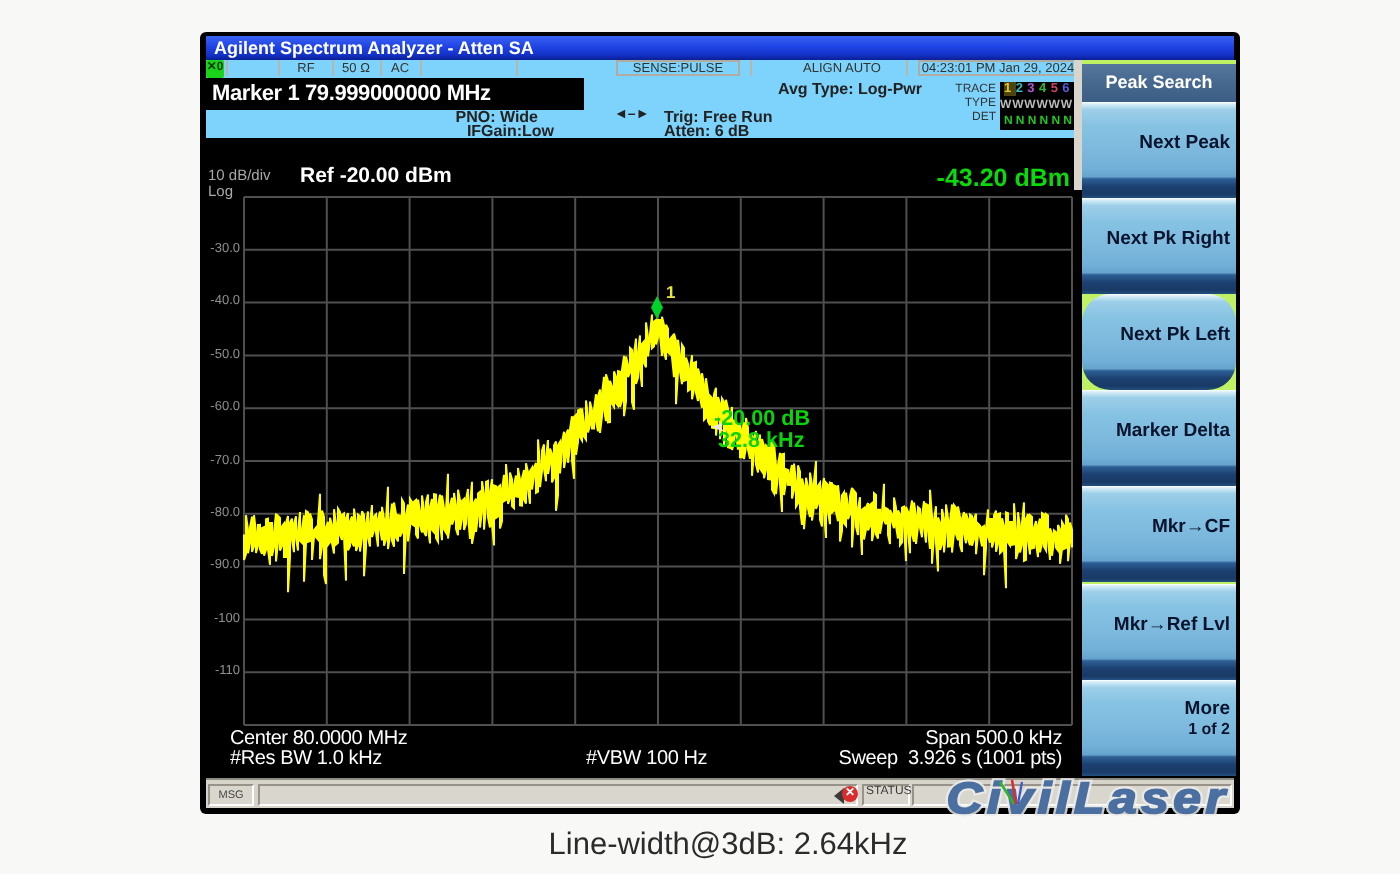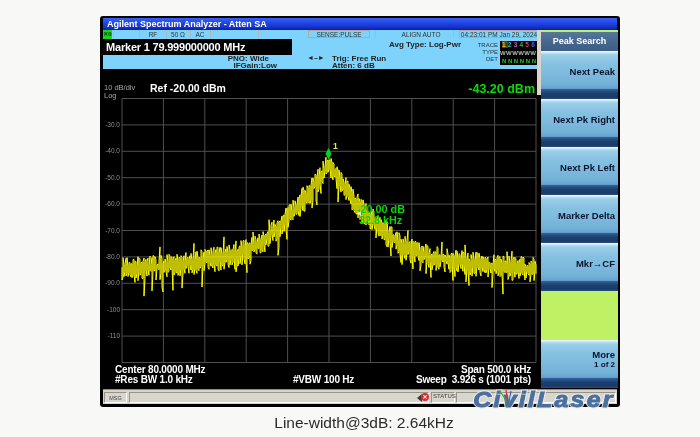--- a/index.html
+++ b/index.html
@@ -31,21 +31,21 @@
   .setl { position:absolute; font-size:8px; font-weight:bold; color:#222; white-space:nowrap;padding-left:36px; }
   
   #gutter { position:absolute; left:437px; top:13.5px; width:4px; height:65px; background:#d8d5cc; }
   
   .grn { position:absolute; color:#0ada0a; font-weight:bold; text-align:right;
     white-space:nowrap; }
   
   .ylab { position:absolute; width:18px; text-align:right; font-size:6.5px; color:#8f8f8f;
     line-height:6px; }
   
-  .bot { position:absolute; color:#fff; font-size:10px; font-weight:bold; white-space:nowrap; letter-spacing:-0.2px;padding-left:12px; }
+  .bot { position:absolute; color:#fff; font-size:10px; font-weight:normal; white-space:nowrap; letter-spacing:-0.2px;padding-left:12px; }
   
   #statbar { position:absolute; left:3px; top:373px; width:514px; height:15px;
     background:#d6d3ca; border-top:1px solid #8f8c84; }
   .sbox { position:absolute; top:1.5px; height:11.5px; background:#d9d6cd;
     border:1px solid; border-color:#979389 #fdfdfb #fdfdfb #979389; }
   
   #keys { position:absolute; left:441px; top:13.5px; width:77px; height:358.5px; background:#bef264; }
   #pkhdr { position:absolute; left:0; top:2px; width:77px; height:19px;
     background:linear-gradient(180deg,#55779c,#44658c 60%,#3c5d84);
     color:#fff; font-size:9px; font-weight:bold; text-align:center; line-height:19px; }
@@ -152,28 +152,31 @@
       <div class="abs" style="left:330px;top:3px;font-size:6px;color:#3a3a3a;">STATUS</div>
     </div>
     <div id="keys">
       <div id="pkhdr">Peak Search</div>
       <div class="key" style="top:21.0px;">
           <span style="padding-top:15px;">Next Peak</span>
         </div>
       <div class="key" style="top:69.2px;">
           <span style="padding-top:15px;">Next Pk Right</span>
         </div>
-      <div class="key" style="top:117.4px;">
+      <div class="key" style="top:117.4px;border-radius:14px;">
           <span style="padding-top:15px;">Next Pk Left</span>
         </div>
       <div class="key" style="top:165.6px;">
           <span style="padding-top:15px;">Marker Delta</span>
         </div>
       <div class="key" style="top:213.8px;">
           <span style="padding-top:15px;">Mkr→CF</span>
+        </div>
+      <div class="key" style="top:262.0px;">
+          <span style="padding-top:15px;">Mkr→Ref Lvl</span>
         </div>
       <div class="key" style="top:310.2px;">
           <span style="padding-top:9px;">More</span>
           <span style="font-size:8px;">1 of 2</span>
         </div>
     </div>
 
     <svg class="abs" style="left:371px;top:371.5px;" width="180" height="27" viewBox="0 0 180 27">
       <g transform="scale(1.13,1)">
         <text x="2" y="18.5" font-family="Liberation Sans, sans-serif" font-size="22" font-weight="bold" font-style="italic" letter-spacing="2" fill="none" stroke="#ececea" stroke-width="3" opacity="0.85">CivilLaser</text>

